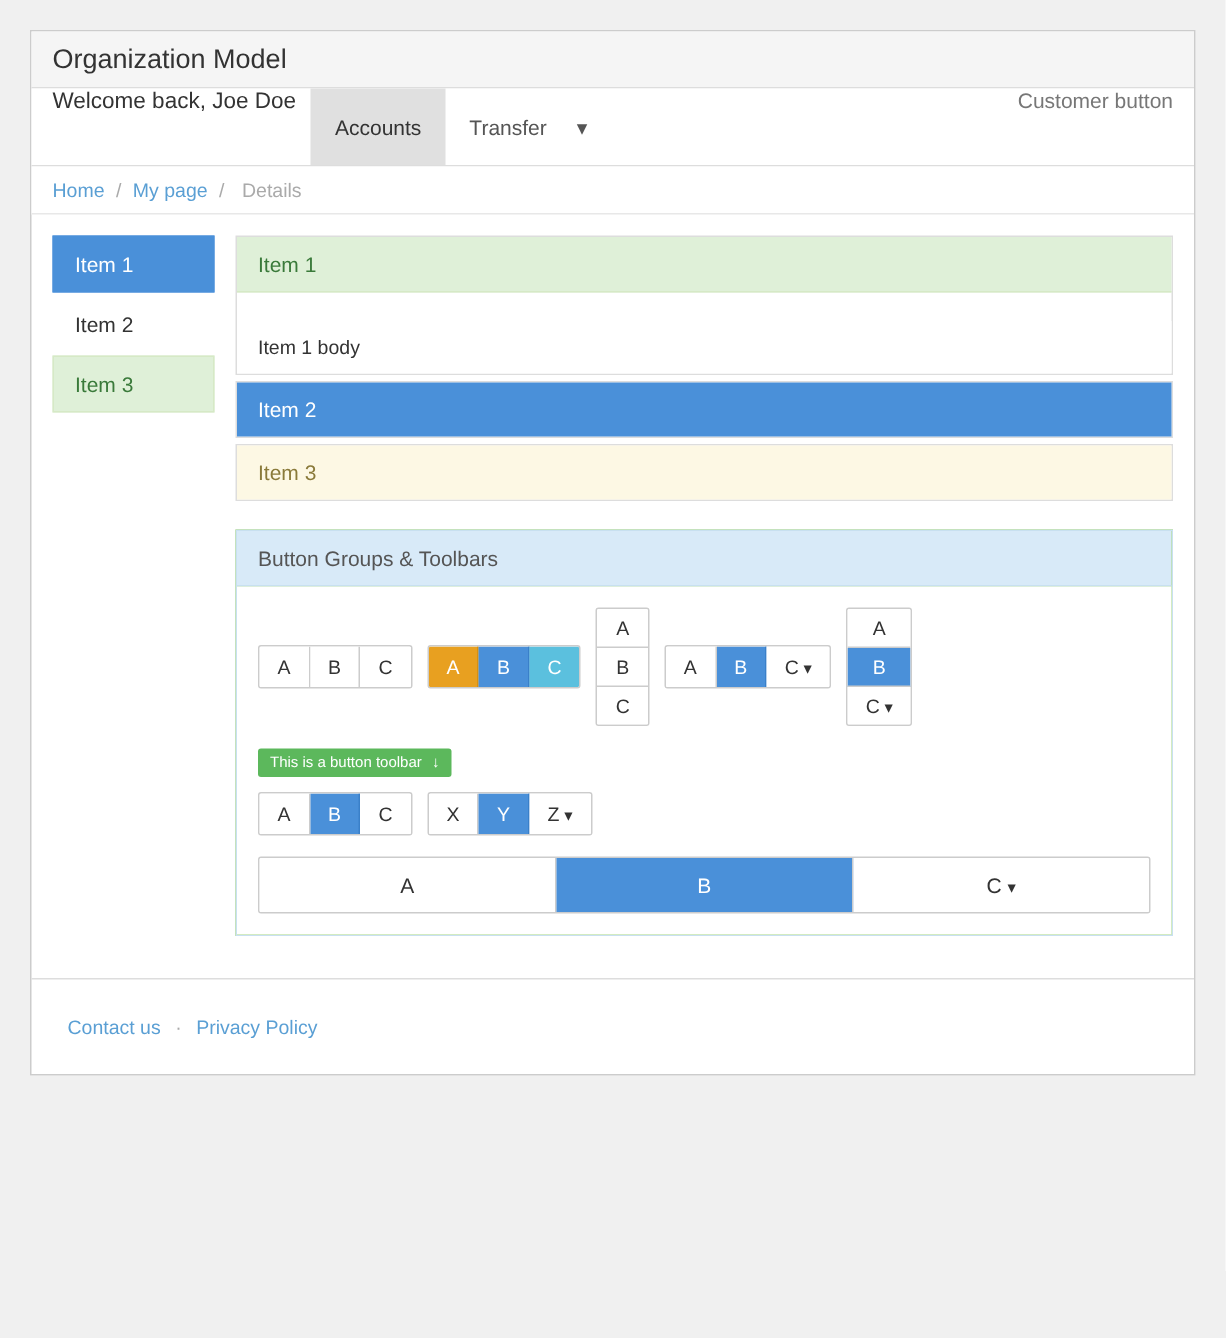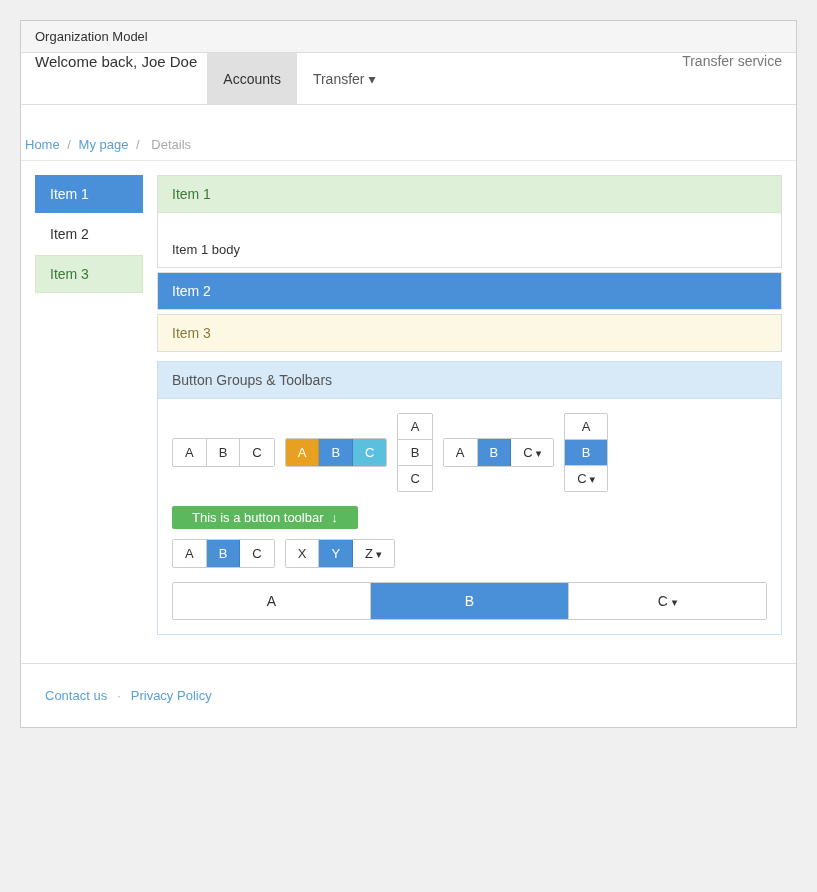--- a/index.html
+++ b/index.html
@@ -14,21 +14,21 @@
     .page-wrapper {
       width: 817px;
       background: #fff;
       border: 1px solid #ccc;
     }
     
     .title-bar {
       background: #f5f5f5;
       border-bottom: 1px solid #ddd;
       padding: 8px 14px;
-      font-size: 13px;
+      font-size: 18px;
       color: #333;
     }
     
     .nav-bar {
       background: #fff;
       border-bottom: 1px solid #ddd;
       display: flex;
       padding: 0 14px;
       height: 52px;
     }
@@ -45,35 +45,34 @@
       background: transparent;
       color: #555;
     }
     .nav-btn.active {
       background: #e0e0e0;
       color: #333;
     }
     .nav-btn-dropdown {
       display: flex;
       align-items: center;
-      gap: 4px;
+      gap: 20px;
     }
     .nav-spacer { flex: 1; }
     .nav-customer-service {
       color: #777;
       font-size: 14px;
     }
     
     .breadcrumb-bar {
       background: #fff;
       border-bottom: 1px solid #e8e8e8;
-      padding: 8px 4px;
+      padding: 8px 14px;
       font-size: 13px;
       color: #888;
-      margin-top: 24px;
     }
     .breadcrumb-bar a {
       color: #5a9fd4;
       text-decoration: none;
     }
     .breadcrumb-bar span {
       color: #aaa;
       margin: 0 4px;
     }
     
@@ -136,21 +135,21 @@
       color: #fff;
     }
     .accordion-header.yellow-header {
       background: #fdf8e4;
       color: #8a7a3a;
     }
     
     .btn-groups-section {
       border: 1px solid #c8e0f0;
       background: #84cc16;
-      margin-top: 9px;
+      margin-top: 19px;
     }
     .btn-groups-header {
       padding: 10px 14px;
       background: #d8eaf8;
       color: #555;
       font-size: 14px;
       border-bottom: 1px solid #c8e0f0;
     }
     .btn-groups-body {
       padding: 14px;
@@ -223,22 +222,22 @@
     }
     .btn-group-vertical .btn.dropdown::after {
       content: ' ▾';
       font-size: 11px;
     }
     
     .toolbar-badge {
       display: inline-block;
       background: #5cb85c;
       color: #fff;
-      padding: 4px 20px;
-      font-size: 13px;
+      padding: 4px 8px;
+      font-size: 10px;
       border-radius: 2px;
       margin-bottom: 10px;
     }
     .toolbar-badge .arrow-down {
       display: inline-block;
       margin-left: 4px;
     }
     
     .btn-group-wide {
       display: flex;
@@ -310,21 +309,21 @@
   </div>
 
   <div class="nav-bar">
     <span class="nav-welcome">Welcome back, Joe Doe</span>
     <button class="nav-btn active">Accounts</button>
     <button class="nav-btn nav-btn-dropdown">
       <span>Transfer</span>
       <span>▾</span>
     </button>
     <div class="nav-spacer"></div>
-    <span class="nav-customer-service">Transfer service</span>
+    <span class="nav-customer-service">Customer button</span>
   </div>
 
   <div class="breadcrumb-bar">
     <a href="#">Home</a>
     <span>/</span>
     <a href="#">My page</a>
     <span>/</span>
     <span>Details</span>
   </div>
 

